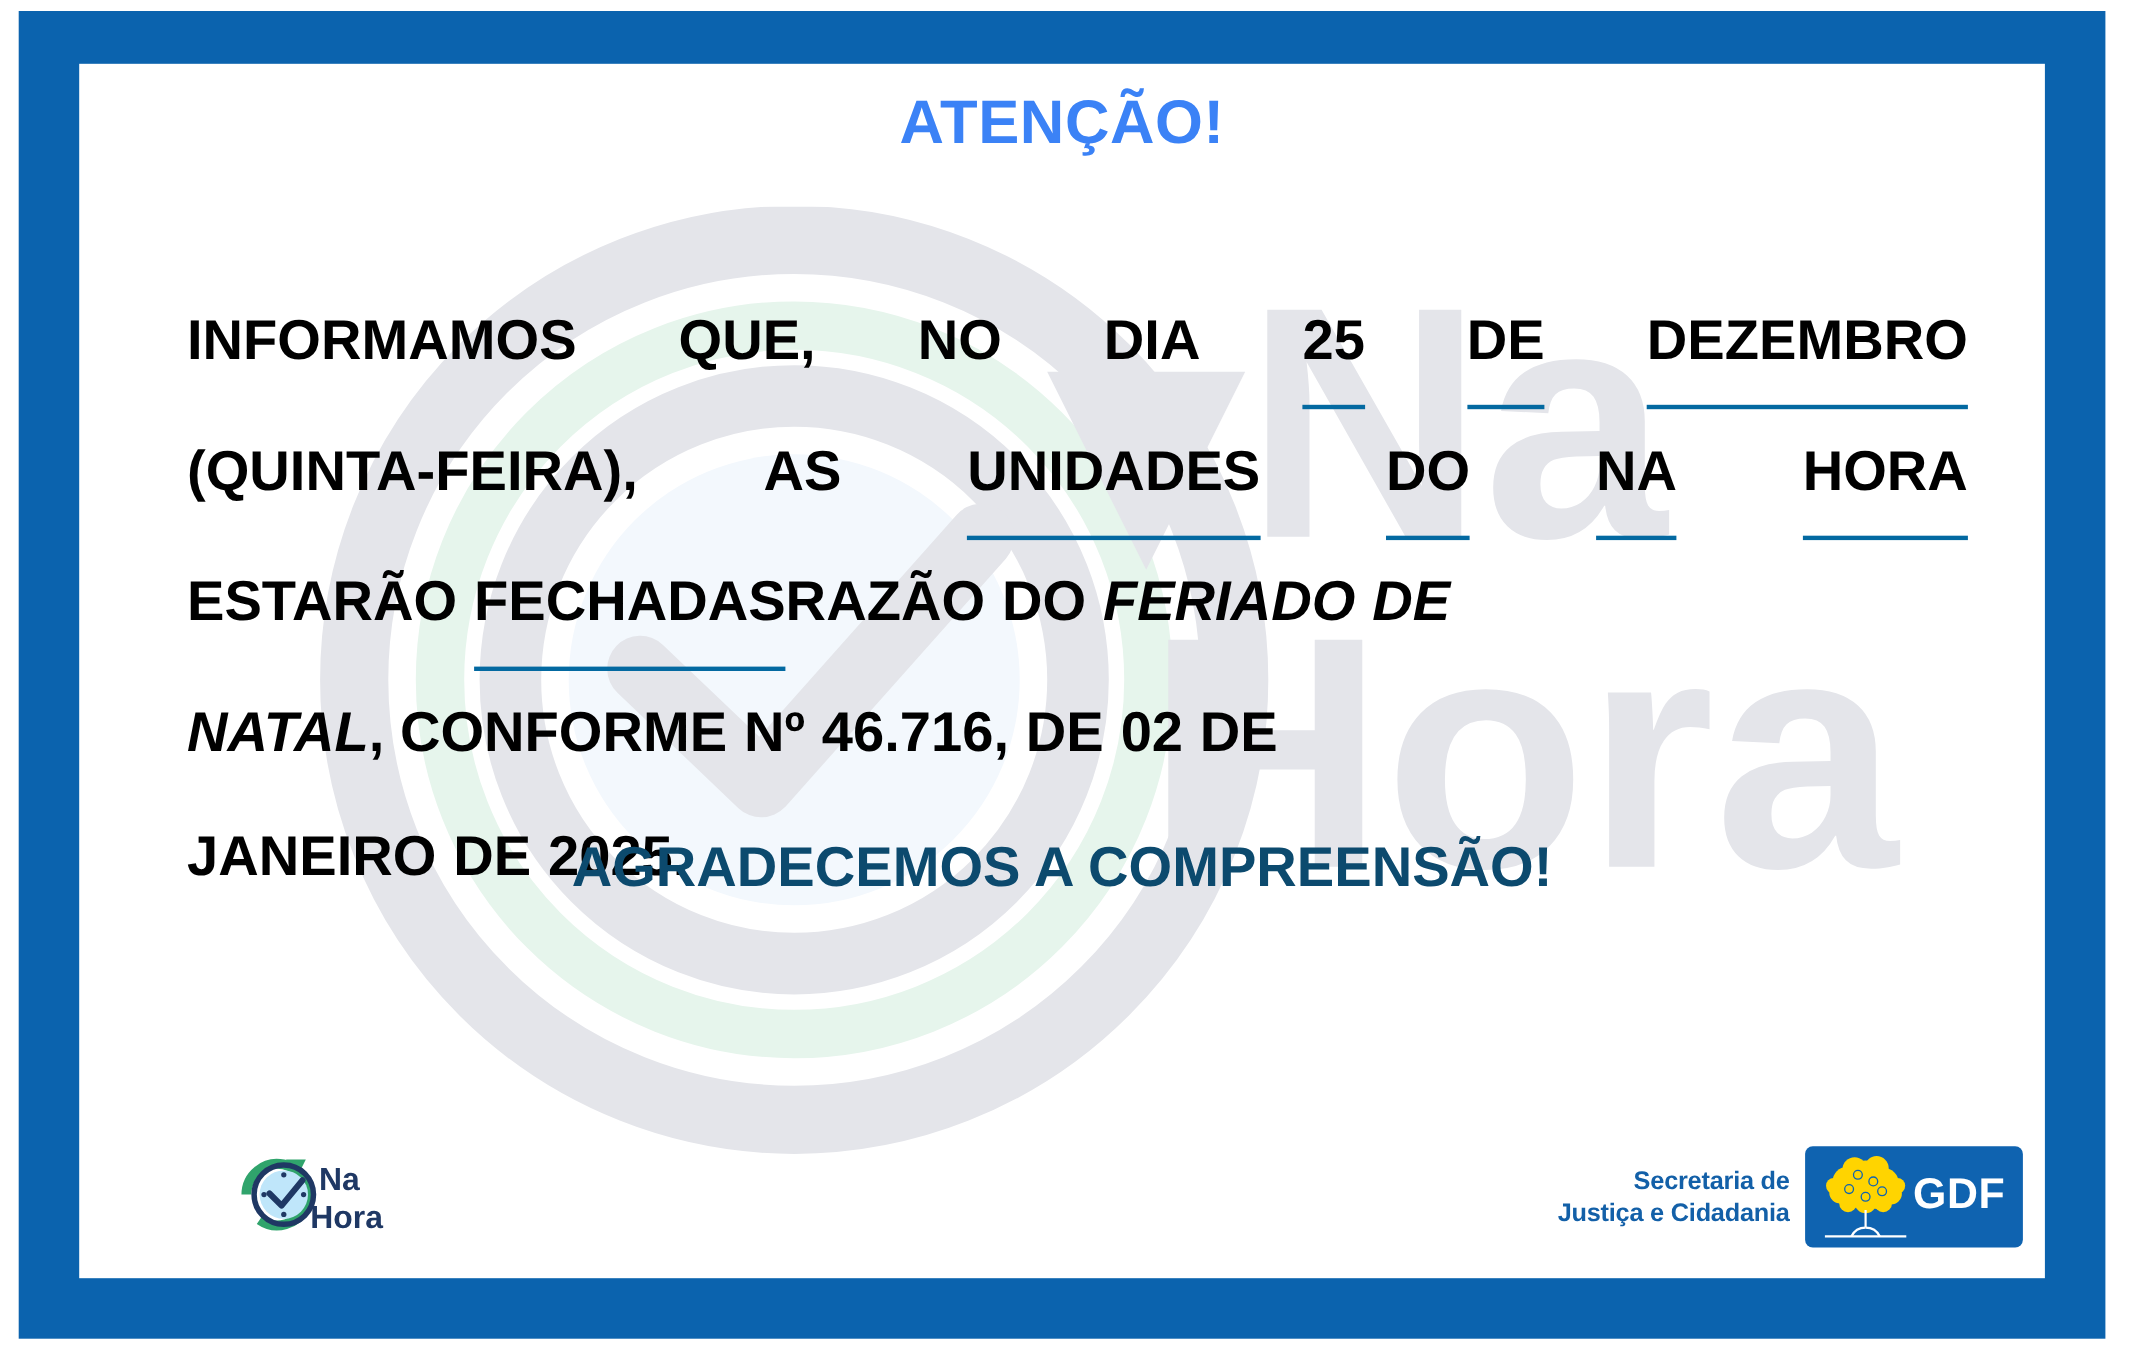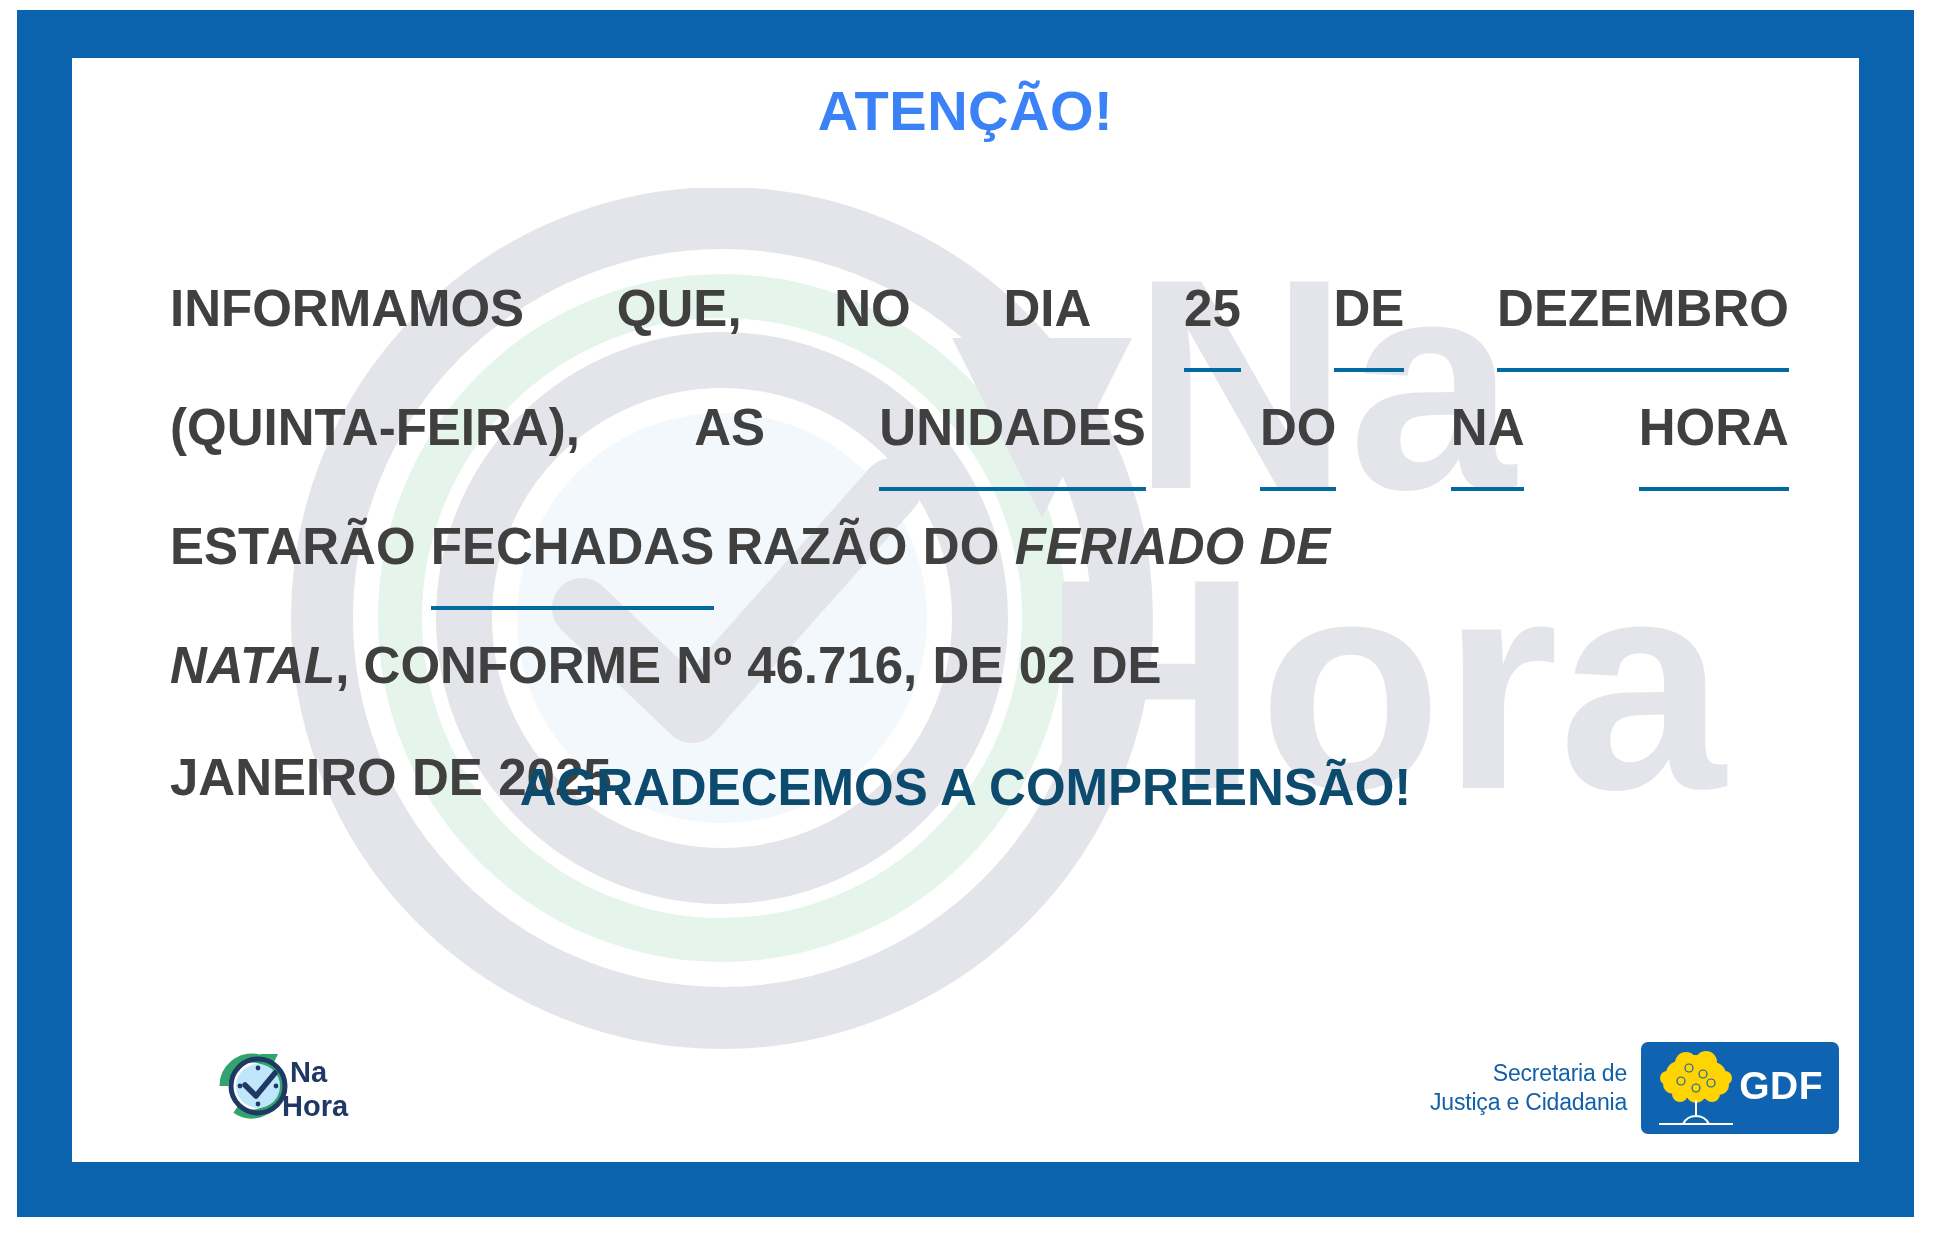--- a/index.html
+++ b/index.html
@@ -50,21 +50,21 @@
   }
   .body-block{
     position:absolute;
     left:98px;
     right:70px;
     top:195px;
   }
   .body-line{
     font-size:51px;
     font-weight:bold;
-    color:#404040;
+    color:#000000;
     line-height:112px;
     white-space:nowrap;
     display:flex;
     align-items:baseline;
   }
   .body-line.justified{
     justify-content:space-between;
   }
   .body-line.left{
     justify-content:flex-start;
@@ -94,21 +94,21 @@
     position:absolute;
     right:20px;
     bottom:28px;
     display:flex;
     align-items:center;
     gap:14px;
   }
   .sec-text{
     text-align:right;
     color:#1360A8;
-    font-weight:normal;
+    font-weight:bold;
     font-size:23px;
     line-height:29px;
     letter-spacing:-.2px;
   }
   .gdf-box{
     width:198px;height:92px;
     background:#0F63B0;
     border-radius:7px;
     position:relative;
   }
@@ -167,21 +167,21 @@
           <span class="seg">(QUINTA-FEIRA),</span>
           <span class="seg">AS</span>
           <span class="seg u">UNIDADES</span>
           <span class="seg u">DO</span>
           <span class="seg u">NA</span>
           <span class="seg u">HORA</span>
         </div>
 
         <div class="body-line left">
           <span class="seg">ESTARÃO</span>
-          <span class="seg u" style="margin-right:12px">FECHADAS</span>
+          <span class="seg u" style="margin-right:0">FECHADAS</span>
           <span class="seg">RAZÃO</span>
           <span class="seg">DO</span>
           <span class="seg it">FERIADO</span>
           <span class="seg it">DE</span>
         </div>
 
         <div class="body-line left">
           <span class="seg it" style="margin-right:0">NATAL</span>
           <span class="seg">, CONFORME</span>
           <span class="seg">Nº</span>

